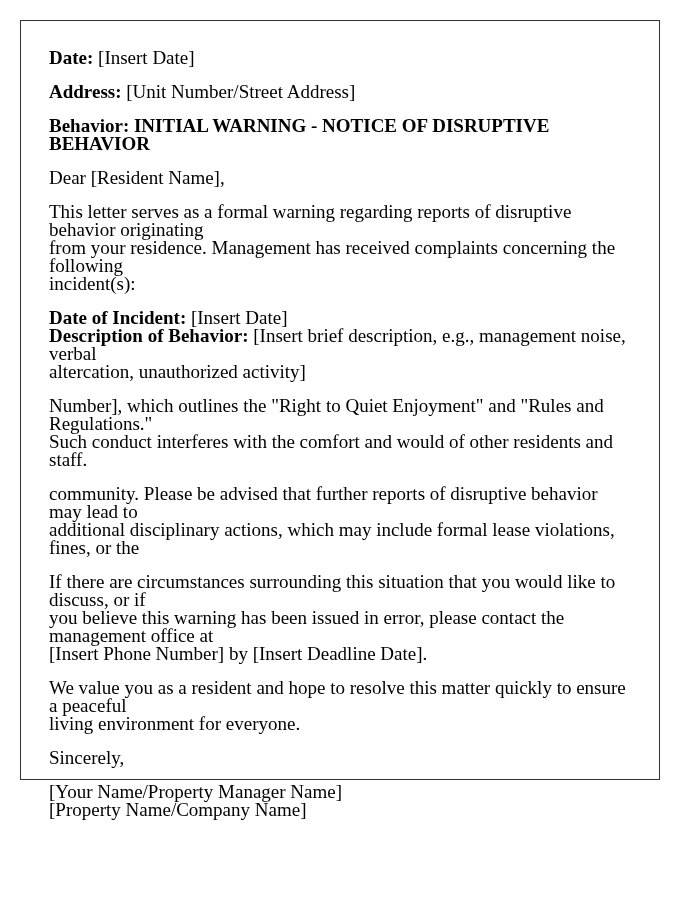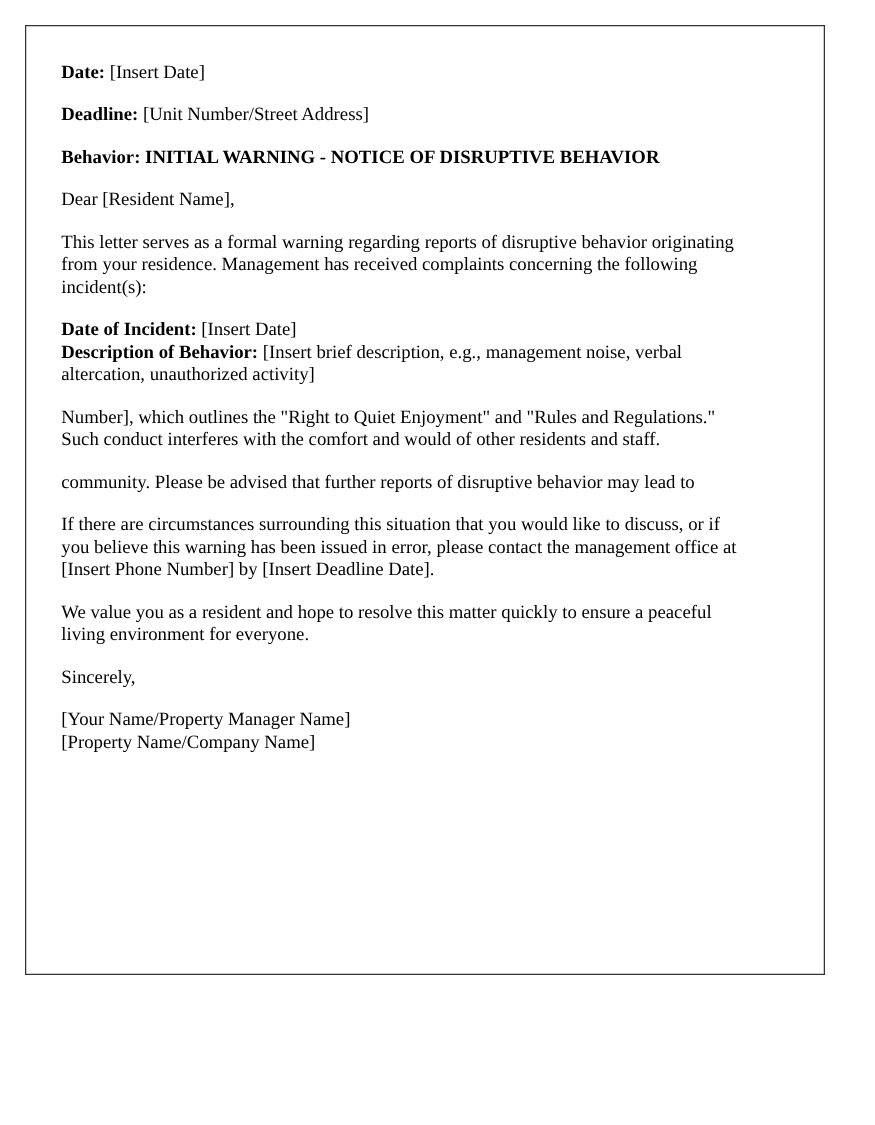--- a/index.html
+++ b/index.html
@@ -16,21 +16,21 @@
     }
     .letter {
       position: absolute;
       left: 20px;
       top: 20px;
       width: 640px;
       height: 760px;
       border: 1px solid #333333;
       box-sizing: border-box;
       padding: 28px 28px 0 28px;
-      font-size: 15px;
+      font-size: 19px;
       line-height: 18px;
     }
     .para {
       margin: 0 0 16px 0;
     }
     .line {
       display: block;
     }
     b {
       font-weight: bold;
@@ -41,21 +41,21 @@
 
 <div class="letter">
 
   <p class="para">
     <b>Date:</b>
     <span>[Insert Date]</span>
   </p>
 
   <p class="para">
     <span class="line">
-      <b>Deadline:</b>
+      <b>Address:</b>
       <span>[Unit Number/Street Address]</span>
     </span>
   </p>
 
   <p class="para">
     <b>Behavior:</b>
     <b>INITIAL WARNING - NOTICE OF DISRUPTIVE BEHAVIOR</b>
   </p>
 
   <p class="para">Dear [Resident Name],</p>
@@ -78,20 +78,21 @@
     <span class="line">altercation, unauthorized activity]</span>
   </p>
 
   <p class="para">
     <span class="line">Number], which outlines the "Right to Quiet Enjoyment" and "Rules and Regulations."</span>
     <span class="line">Such conduct interferes with the comfort and would of other residents and staff.</span>
   </p>
 
   <p class="para">
     <span class="line">community. Please be advised that further reports of disruptive behavior may lead to</span>
+    <span class="line">additional disciplinary actions, which may include formal lease violations, fines, or the</span>
   </p>
 
   <p class="para">
     <span class="line">If there are circumstances surrounding this situation that you would like to discuss, or if</span>
     <span class="line">you believe this warning has been issued in error, please contact the management office at</span>
     <span class="line">[Insert Phone Number] by [Insert Deadline Date].</span>
   </p>
 
   <p class="para">
     <span class="line">We value you as a resident and hope to resolve this matter quickly to ensure a peaceful</span>

